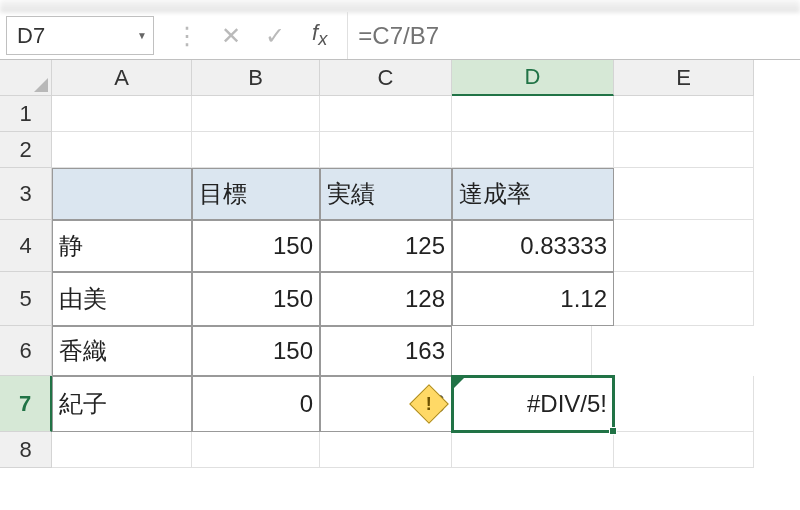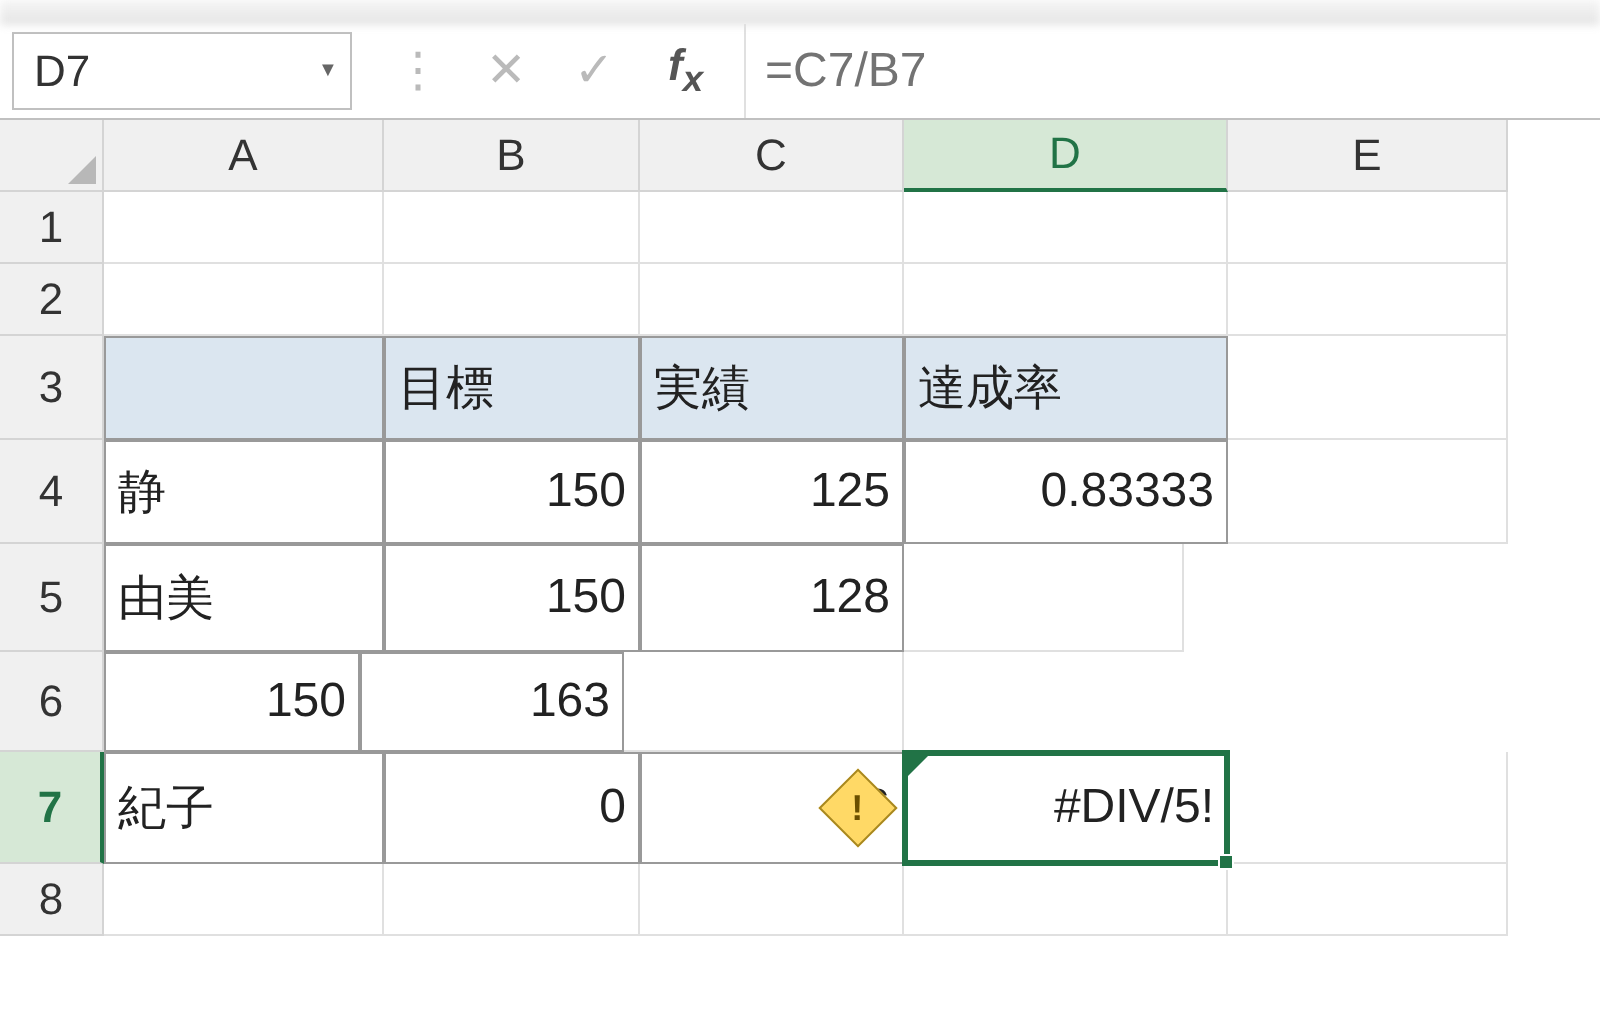--- a/index.html
+++ b/index.html
@@ -1,26 +1,26 @@
 <!DOCTYPE html>
 <html><head>
   <meta charset="utf-8">
   <style>
     * { box-sizing: border-box; margin: 0; padding: 0; font-family: "Meiryo", "MS PGothic", sans-serif; }
     body { background: #fff; width: 800px; height: 510px; overflow: hidden; position: relative; }
     
     .ribbon-edge { height: 12px; background: linear-gradient(#f5f5f5, #e8e8e8); border-bottom: 1px solid #d0d0d0; filter: blur(2px); position: relative; }
     
     .formula-bar { display: flex; align-items: stretch; height: 48px; border-bottom: 1px solid #c0c0c0; background: #fff; }
-    .name-box-wrap { display: flex; align-items: center; border: 1px solid #c0c0c0; margin: 4px 6px; background: #fff; width: 170px; }
+    .name-box-wrap { display: flex; align-items: center; border: 1px solid #c0c0c0; margin: 4px 6px; background: #fff; width: 148px; }
     .name-box { flex: 1; padding: 0 10px; font-size: 22px; color: #333; }
     .name-box-dd { width: 22px; text-align: center; color: #666; font-size: 10px; cursor: pointer; }
     .fb-btns { display: flex; align-items: center; gap: 18px; padding: 0 14px; }
     .fb-btn { font-size: 24px; color: #bababa; cursor: pointer; width: 26px; text-align: center; }
-    .fx { font-size: 22px; font-style: italic; color: #555; cursor: pointer; padding: 0 6px; font-weight: bold; }
+    .fx { font-size: 22px; font-style: italic; color: #555; cursor: pointer; padding: 0 6px; }
     .formula-input { flex: 1; display: flex; align-items: center; font-size: 24px; color: #737373; padding-left: 10px; border-left: 1px solid #e0e0e0; }
     
     .sheet { position: relative; }
     .col-headers { display: flex; height: 36px; }
     .corner { width: 52px; background: #f0f0f0; border-right: 1px solid #d4d4d4; border-bottom: 1px solid #d4d4d4; position: relative; }
     .corner::after { content: ""; position: absolute; right: 3px; bottom: 3px; border-left: 14px solid transparent; border-bottom: 14px solid #b8b8b8; }
     .ch { flex: 0 0 auto; background: #f0f0f0; border-right: 1px solid #d4d4d4; border-bottom: 1px solid #d4d4d4; display: flex; align-items: center; justify-content: center; font-size: 22px; color: #333; }
     .ch.active { background: #d6e8d6; border-bottom: 2px solid #217346; color: #217346; }
     .w-A { width: 140px; } .w-B { width: 128px; } .w-C { width: 132px; } .w-D { width: 162px; } .w-E { width: 140px; }
     
@@ -107,25 +107,27 @@
     <div class="cell w-C h-4 tbl-cell num">125</div>
     <div class="cell w-D h-4 tbl-cell num">0.83333</div>
     <div class="cell w-E h-4"></div>
   </div>
 
   <div class="row">
     <div class="rh h-5">5</div>
     <div class="cell w-A h-5 tbl-cell txt">由美</div>
     <div class="cell w-B h-5 tbl-cell num">150</div>
     <div class="cell w-C h-5 tbl-cell num">128</div>
+    <div class="cell w-D h-5 tbl-cell num">1.12</div>
     <div class="cell w-E h-5"></div>
   </div>
 
   <div class="row">
     <div class="rh h-6">6</div>
+    <div class="cell w-A h-6 tbl-cell txt">香織</div>
     <div class="cell w-B h-6 tbl-cell num">150</div>
     <div class="cell w-C h-6 tbl-cell num">163</div>
     <div class="cell w-E h-6"></div>
   </div>
 
   <div class="row">
     <div class="rh h-7 active">7</div>
     <div class="cell w-A h-7 tbl-cell txt">紀子</div>
     <div class="cell w-B h-7 tbl-cell num">0</div>
     <div class="cell w-C h-7 tbl-cell num">56</div>

